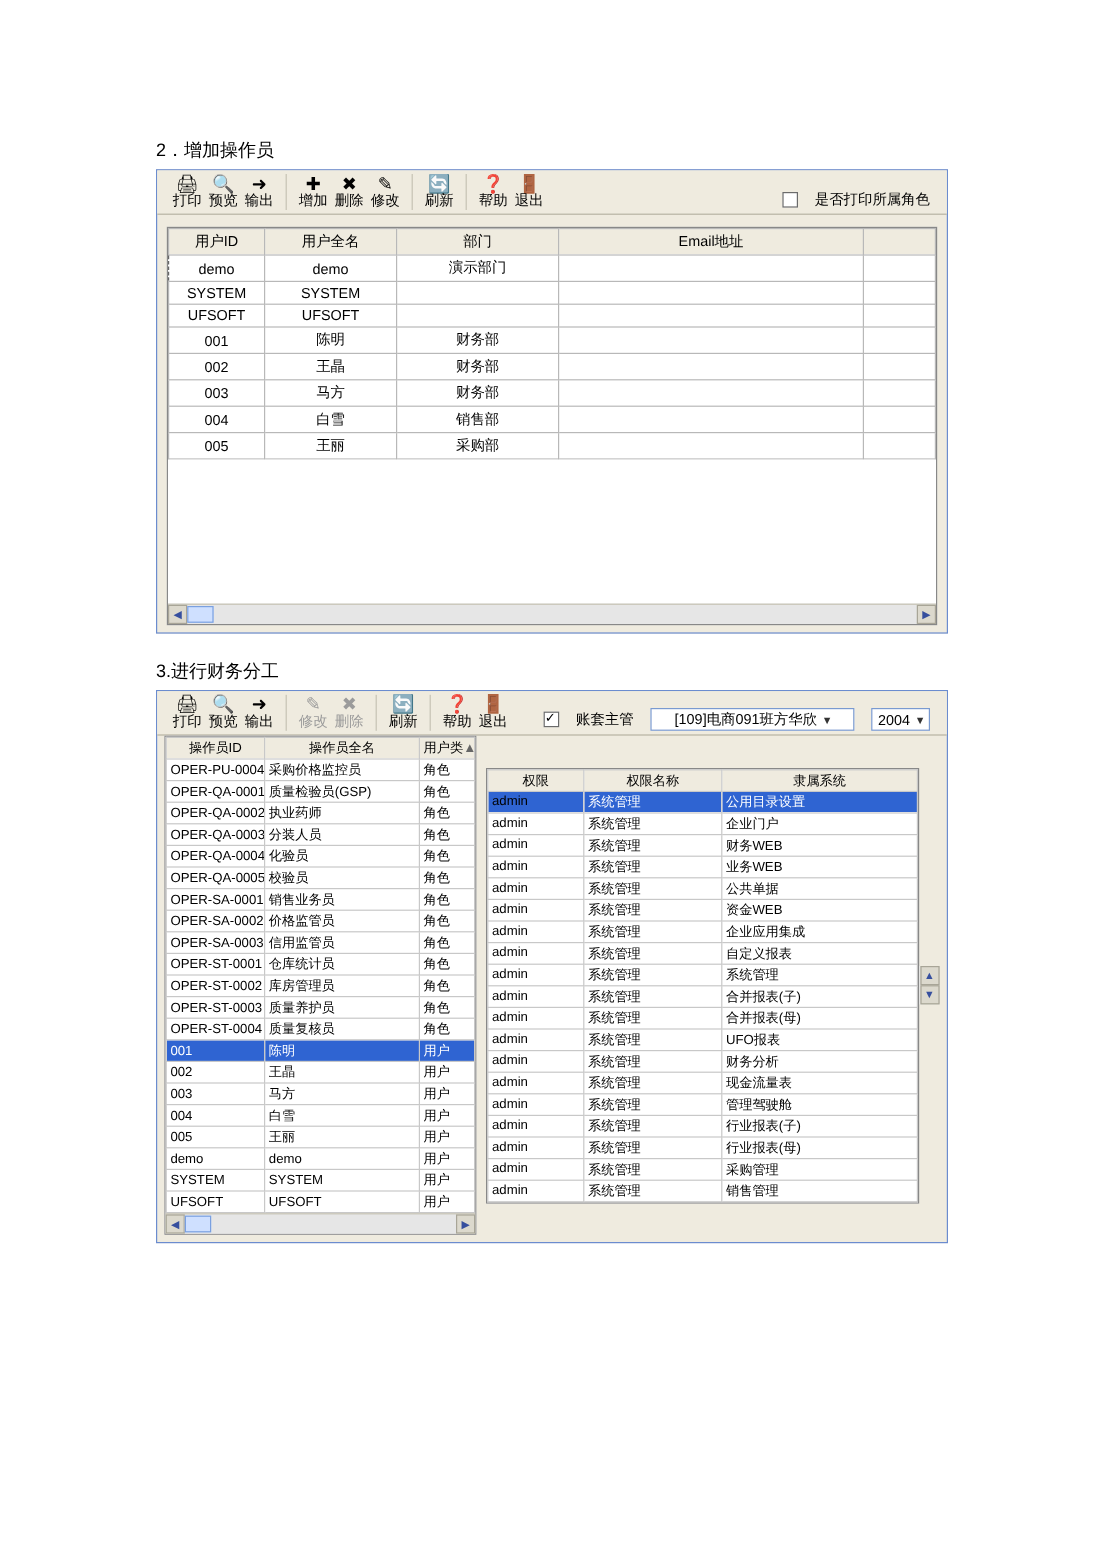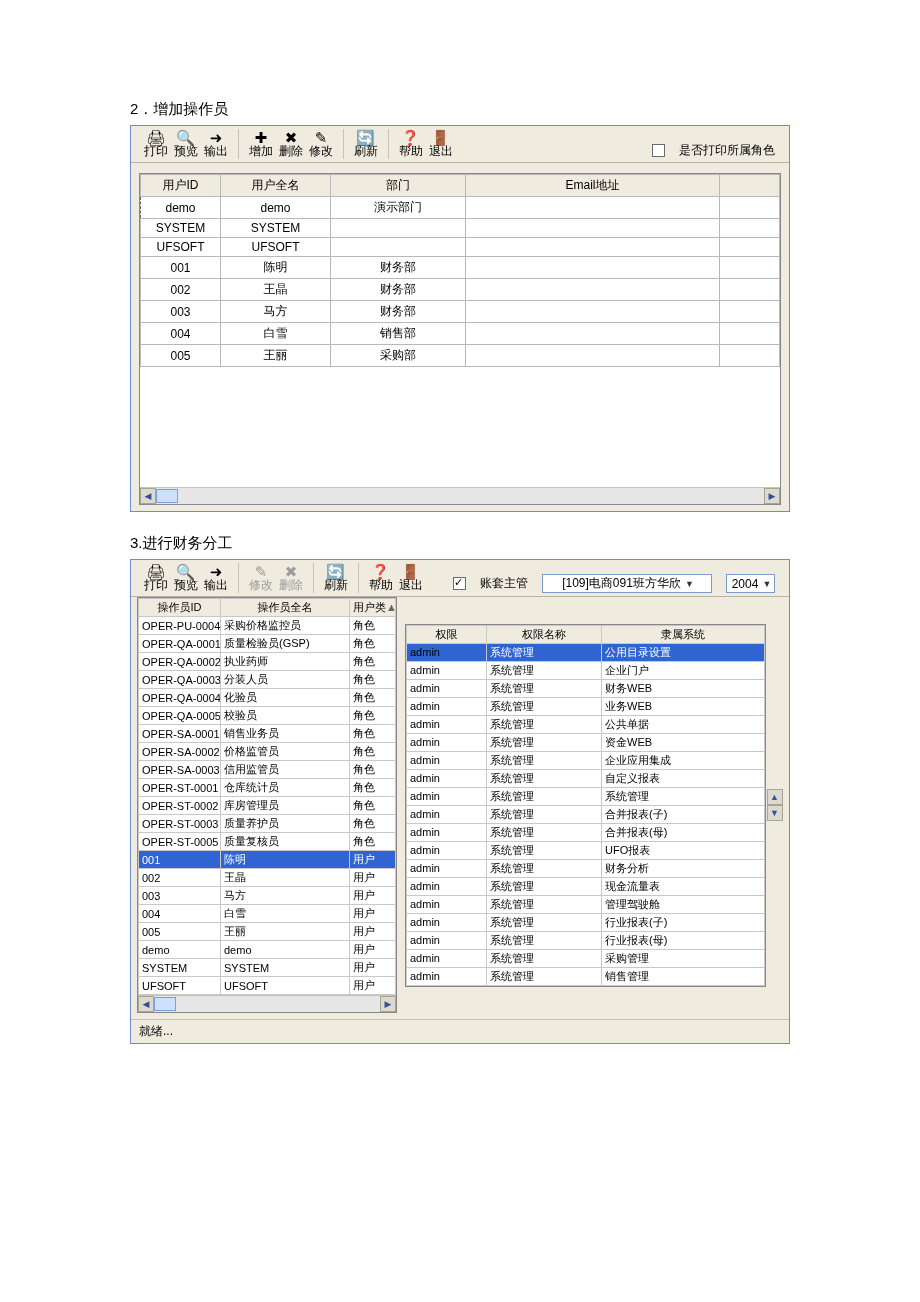--- a/index.html
+++ b/index.html
@@ -3,21 +3,21 @@
 <meta charset="utf-8">
 <style>
   * { box-sizing: border-box; }
   body {
     margin: 0;
     padding: 0;
     background: #fff;
     font-family: "SimSun", "宋体", sans-serif;
     font-size: 12px;
   }
-  .page { width: 920px; margin: 0 auto; padding: 100px 130px 40px 130px; }
+  .page { width: 920px; margin: 16px auto; padding: 100px 130px 40px 130px; }
   .section-title { font-size: 15px; margin: 0 0 6px 0; color: #000; }
   .window { border: 1px solid #6b8ccf; background: #efebdf; margin-bottom: 22px; }
   .titlebar {
     background: linear-gradient(to bottom,#3a6edb 0%,#1c4bbf 50%,#0b3fa6 100%);
     color: #fff; font-weight: bold; font-size: 14px;
     padding: 3px 8px 4px 8px; border-bottom: 1px solid #0a2a75;
   }
   .toolbar {
     display: flex; align-items: flex-end; gap: 0;
     padding: 3px 6px 3px 6px; background: #efebdf;
@@ -365,21 +365,21 @@
                   <td>OPER-ST-0002</td>
                   <td>库房管理员</td>
                   <td>角色</td>
                 </tr>
                 <tr>
                   <td>OPER-ST-0003</td>
                   <td>质量养护员</td>
                   <td>角色</td>
                 </tr>
                 <tr>
-                  <td>OPER-ST-0005</td>
+                  <td>OPER-ST-0004</td>
                   <td>质量复核员</td>
                   <td>角色</td>
                 </tr>
                 <tr class="sel">
                   <td>001</td>
                   <td>陈明</td>
                   <td>用户</td>
                 </tr>
                 <tr>
                   <td>002</td>
@@ -542,16 +542,15 @@
               </tbody>
           </table>
         </div>
         <div class="vscroll">
           <div class="arrow">▲</div>
           <div class="arrow">▼</div>
         </div>
       </div>
     </div>
 
-    <div class="statusbar">就绪...</div>
   </div>
 
 </div>
 
 </body></html>

